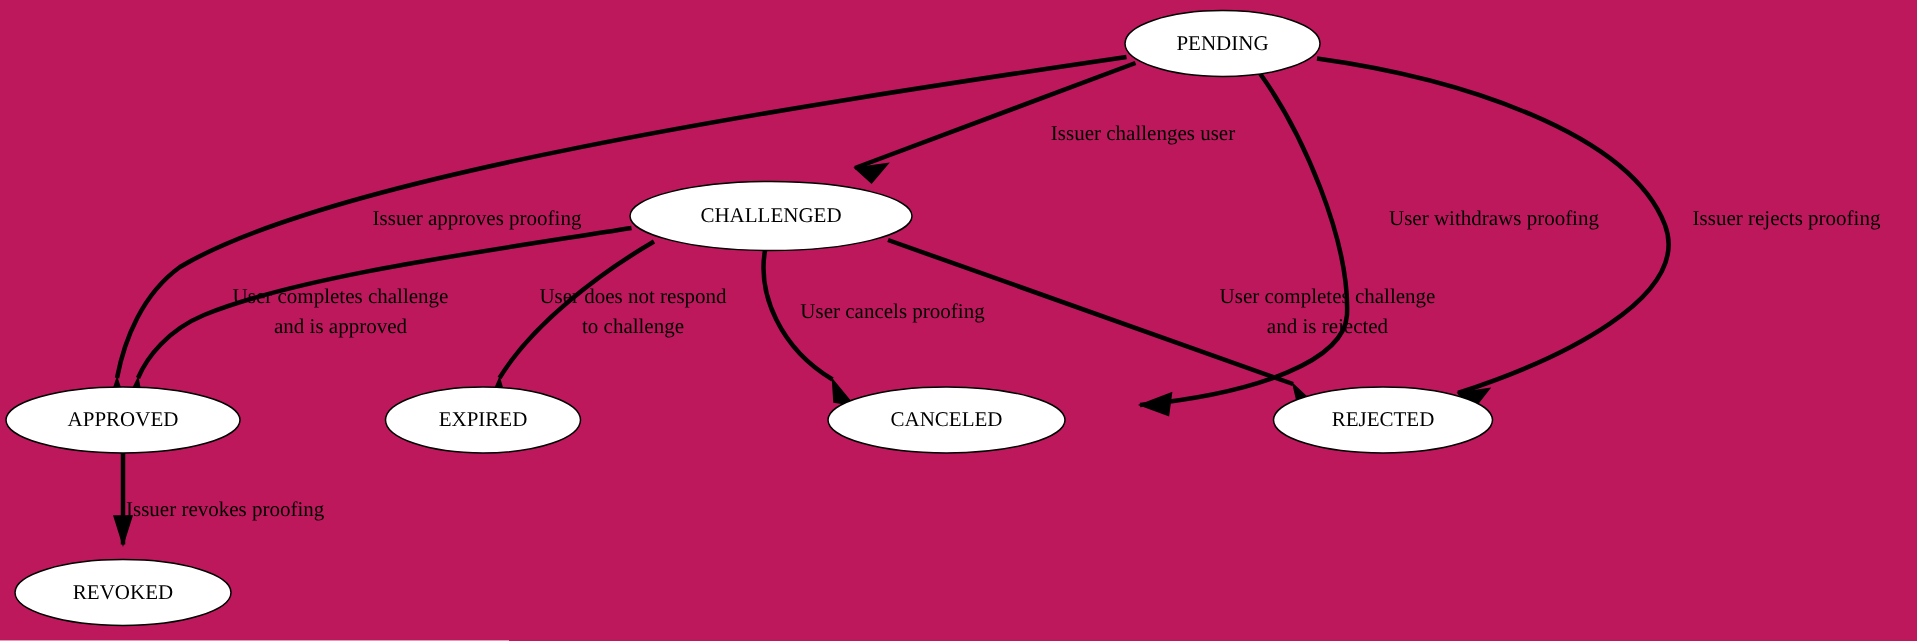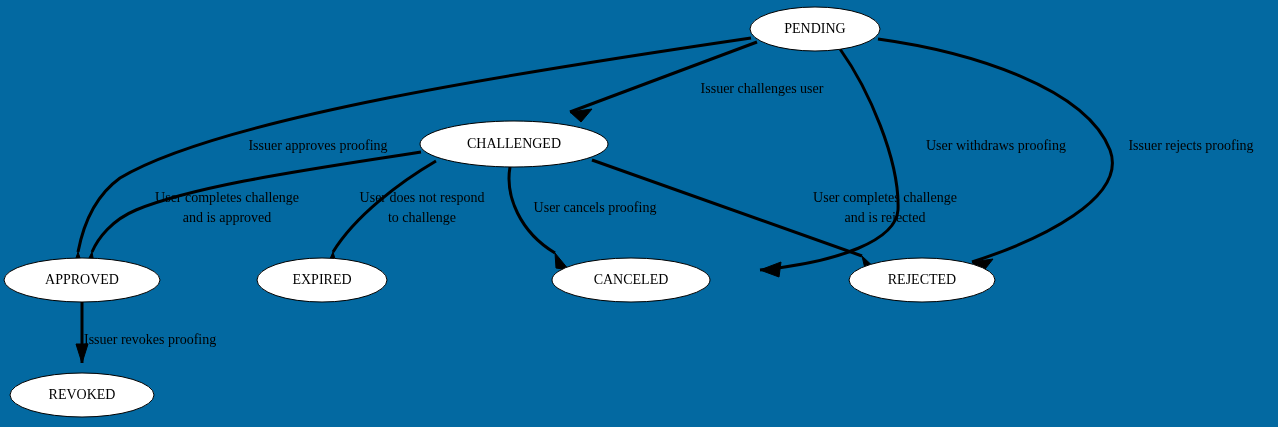--- a/index.html
+++ b/index.html
@@ -8,21 +8,21 @@
     padding: 0;
     background: #ffffff;
   }
   body {
     font-family: "Liberation Serif", serif;
   }
   #canvas {
     position: relative;
     width: 1278px;
     height: 427px;
-    background: #0369a1;
+    background: #be185d;
     overflow: hidden;
   }
   svg#graph {
     display: block;
     width: 1278px;
     height: 427px;
   }
   .node-ellipse {
     fill: #ffffff;
     stroke: #000000;

